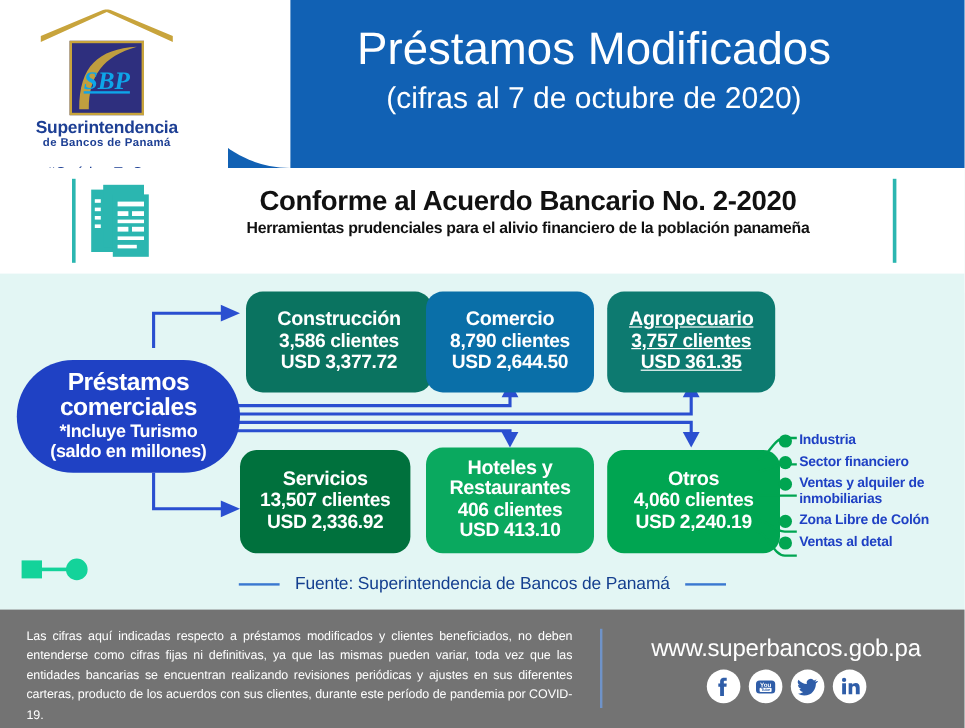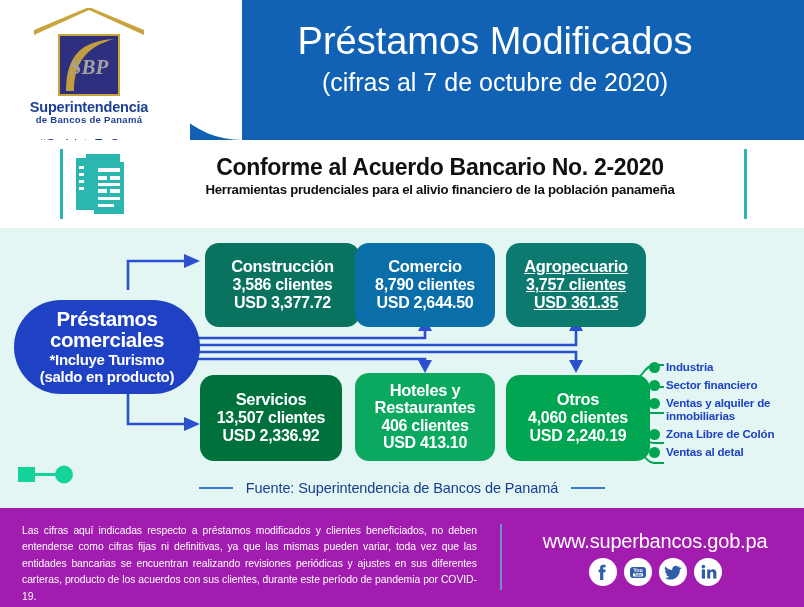--- a/index.html
+++ b/index.html
@@ -15,22 +15,22 @@
       border-radius:0 0 0 120px;}
   .header-curve{position:absolute;left:140px;top:0;width:70px;height:140px;background:#fff;
       border-bottom-right-radius:95px 140px;}
 
   .logo-wrap{position:absolute;left:14px;top:8px;width:150px;text-align:center;z-index:4;}
   .logo-roof{position:relative;width:118px;height:28px;margin:0 auto;}
   .logo-roof svg{display:block;}
   .logo-box{width:62px;height:62px;margin:-2px auto 0;background:#2e2f7e;position:relative;
      border:2px solid #c8a43c;box-sizing:border-box;}
   .logo-box .swoosh{position:absolute;left:2px;top:1px;width:54px;height:56px;}
-  .logo-sbp{position:absolute;left:0;right:0;top:19px;text-align:center;color:#a3a3a3;
-     font-family:"Liberation Serif",serif;font-style:italic;font-weight:bold;font-size:21px;letter-spacing:0px;}
+  .logo-sbp{position:absolute;left:0;right:0;top:19px;text-align:center;color:#0ea5e9;
+     font-family:"Liberation Serif",serif;font-style:italic;font-weight:bold;font-size:21px;letter-spacing:0px;text-decoration:underline;}
   .logo-t1{margin-top:3px;color:#1d3f94;font-size:14.5px;font-weight:bold;letter-spacing:-0.2px;}
   .logo-t2{color:#1d3f94;font-size:9.5px;font-weight:bold;letter-spacing:0.3px;margin-top:-1px;}
   .logo-hash{margin-top:11px;color:#1d3f94;font-size:13px;font-weight:normal;letter-spacing:-0.2px;}
 
   .title-block{position:absolute;left:195px;top:22px;width:600px;text-align:center;z-index:3;}
   .title-main{color:#ffffff;font-size:38px;font-weight:normal;letter-spacing:0px;line-height:1.05;}
   .title-sub{color:#ffffff;font-size:25px;font-weight:normal;margin-top:7px;line-height:1.05;}
 
   
   .acuerdo{position:absolute;left:0;top:140px;width:804px;height:104px;background:#ffffff;}
@@ -72,21 +72,21 @@
      margin-right:6px;}
   .bullet-lbl{color:#1f41c4;font-size:11.6px;font-weight:bold;line-height:1.12;letter-spacing:-0.2px;}
 
   .fuente{position:absolute;left:0;top:478px;width:804px;text-align:center;z-index:5;}
   .fuente .fz{display:inline-block;color:#143f8f;font-size:14.5px;letter-spacing:-0.1px;vertical-align:middle;}
   .fuente .dash{display:inline-block;width:34px;height:2px;background:#3a78d0;vertical-align:middle;margin:0 8px;}
 
   .deco{position:absolute;left:16px;top:462px;width:80px;height:24px;z-index:5;}
 
   
-  .footer{position:absolute;left:0;top:508px;width:804px;height:99px;background:#a21caf;}
+  .footer{position:absolute;left:0;top:508px;width:804px;height:99px;background:#737373;}
   .disclaimer{position:absolute;left:22px;top:15px;width:455px;color:#fff;font-size:10.4px;line-height:1.58;
      text-align:justify;letter-spacing:-0.05px;}
   .foot-rule{position:absolute;left:500px;top:16px;width:2px;height:66px;background:#6f93c9;}
   .site{position:absolute;left:520px;top:22px;width:270px;text-align:center;color:#fff;font-size:20px;
      letter-spacing:-0.2px;}
   .socials{position:absolute;left:520px;top:50px;width:270px;display:flex;justify-content:center;gap:7px;}
   .soc{width:28px;height:28px;border-radius:50%;background:#fff;display:flex;align-items:center;
      justify-content:center;}
 </style>
 </head>
@@ -182,21 +182,21 @@
 
       <path d="M186,131 L425,131 L425,133"></path>
       <polygon points="418,132 425,145 432,132" fill="#2a4fd0" stroke="none"></polygon>
     </g>
   </svg>
 
   <div class="ellipse">
     <div class="ell-l1">Préstamos</div>
     <div class="ell-l1">comerciales</div>
     <div class="ell-l2">*Incluye Turismo</div>
-    <div class="ell-l3">(saldo en producto)</div>
+    <div class="ell-l3">(saldo en millones)</div>
   </div>
 
   <div class="card" id="card-construccion">
     <div class="c-name">Construcción</div>
     <div class="c-line">3,586 clientes</div>
     <div class="c-line">USD 3,377.72</div>
   </div>
 
   <div class="card" id="card-comercio">
     <div class="c-name">Comercio</div>

